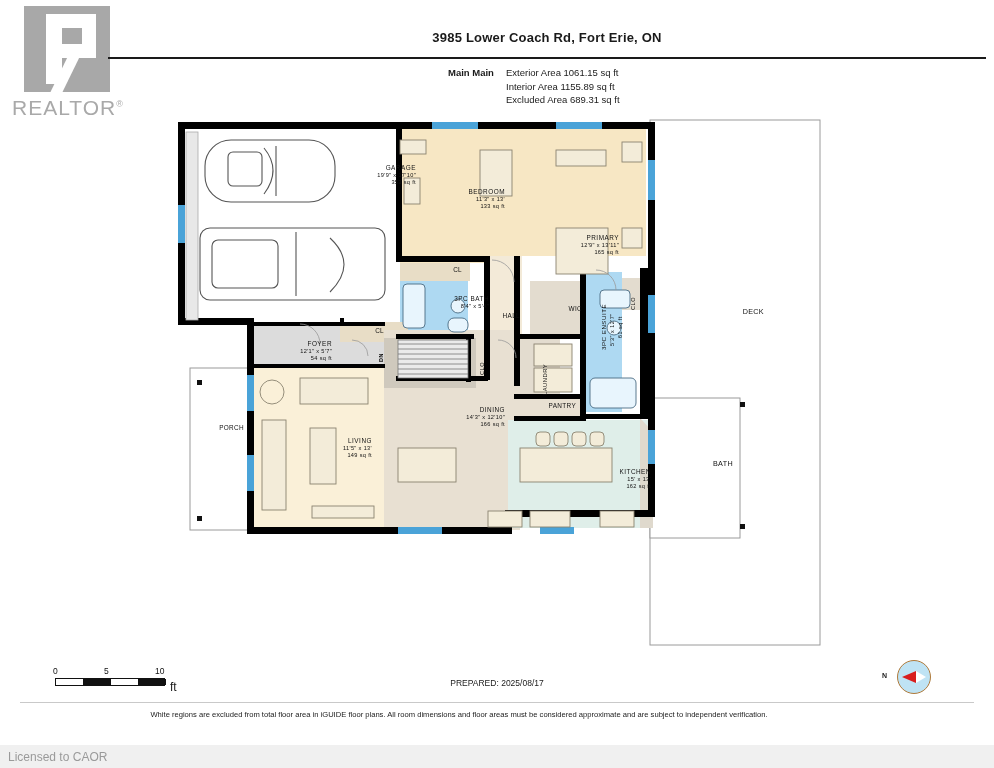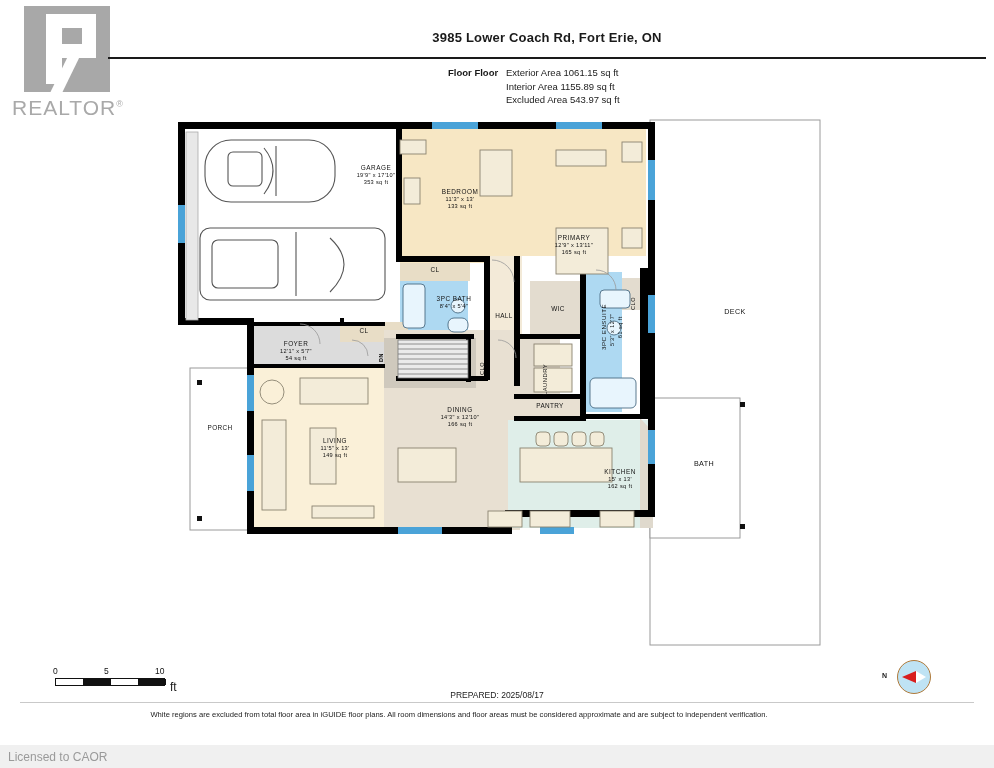--- a/index.html
+++ b/index.html
@@ -25,35 +25,35 @@
 
   #area-block{position:absolute;left:440px;top:66px;font-size:9.5px;line-height:13.5px;}
   #area-block .flabel{position:absolute;left:8px;top:0;font-weight:bold;white-space:nowrap;}
   #area-block .alines{position:absolute;left:66px;top:0;white-space:nowrap;}
 
   
   #plan{position:absolute;left:0;top:0;width:994px;height:700px;}
   #plan svg{position:absolute;left:0;top:0;}
 
   
-  .rlabel{position:absolute;text-align:center;font-size:6.4px;line-height:7.6px;
+  .rlabel{position:absolute;text-align:right;font-size:6.4px;line-height:7.6px;
           letter-spacing:.35px;color:#111;white-space:nowrap;}
   .rlabel .nm{font-size:6.4px;letter-spacing:.5px;}
   .rlabel .dm{font-size:5.6px;}
   .rlabel.big{font-size:7.2px;}
   .vlabel{position:absolute;font-size:6.2px;letter-spacing:.5px;color:#111;
           white-space:nowrap;transform-origin:0 0;}
 
   
   #scalebar{position:absolute;left:55px;top:678px;width:110px;height:8px;
             border:1px solid #111;box-sizing:border-box;background:#fff;}
   #scalebar i{position:absolute;top:0;height:100%;background:#111;display:block;}
   .sc-num{position:absolute;font-size:8.5px;color:#111;}
   #sc-ft{position:absolute;left:170px;top:680px;font-size:12px;}
-  #prepared{position:absolute;left:0;top:678px;width:994px;text-align:center;font-size:8.5px;margin-top:12px;}
+  #prepared{position:absolute;left:0;top:678px;width:994px;text-align:center;font-size:8.5px;}
   #compass{position:absolute;left:897px;top:660px;width:32px;height:32px;border-radius:50%;
            background:#bfe3f4;border:1px solid #b07a3a;}
   #compass-n{position:absolute;left:882px;top:672px;font-size:7px;font-weight:bold;}
   #footer-rule{position:absolute;left:20px;top:702px;width:954px;height:1px;background:#c9c9c9;}
   #disclaimer{position:absolute;left:0;top:710px;width:918px;text-align:center;
               font-size:7.6px;color:#222;}
   #license-bar{position:absolute;left:0;top:745px;width:994px;height:23px;background:#f0f0f0;}
   #license-text{position:absolute;left:8px;top:750px;font-size:12px;color:#9a9a9a;}
 </style>
 </head>
@@ -67,25 +67,25 @@
     <div class="rlogo-r4"></div>
       <div class="rlogo-diag"></div>
   </div>
   <div class="rlogo-text"><span>REALTOR</span><span class="rlogo-reg">®</span></div>
 </div>
 
 <div id="title-rule"></div>
 <div id="plan-title">3985 Lower Coach Rd, Fort Erie, ON</div>
 
 <div id="area-block">
-  <div class="flabel">Floor Floor</div>
+  <div class="flabel">Main Main</div>
   <div class="alines">
     <div>Exterior Area 1061.15 sq ft</div>
     <div>Interior Area 1155.89 sq ft</div>
-    <div>Excluded Area 543.97 sq ft</div>
+    <div>Excluded Area 689.31 sq ft</div>
   </div>
 </div>
 
 <div id="plan">
 <svg width="994" height="700" xmlns="http://www.w3.org/2000/svg">
   <g>
     <rect x="650" y="120" width="170" height="525" fill="#ffffff" stroke="#9a9a9a" stroke-width="1"></rect>
     <rect x="650" y="398" width="90" height="140" fill="#ffffff" stroke="#9a9a9a" stroke-width="1"></rect>
     <rect x="190" y="368" width="62" height="162" fill="#ffffff" stroke="#9a9a9a" stroke-width="1"></rect>
     <rect x="197" y="380" width="5" height="5" fill="#111"></rect>

